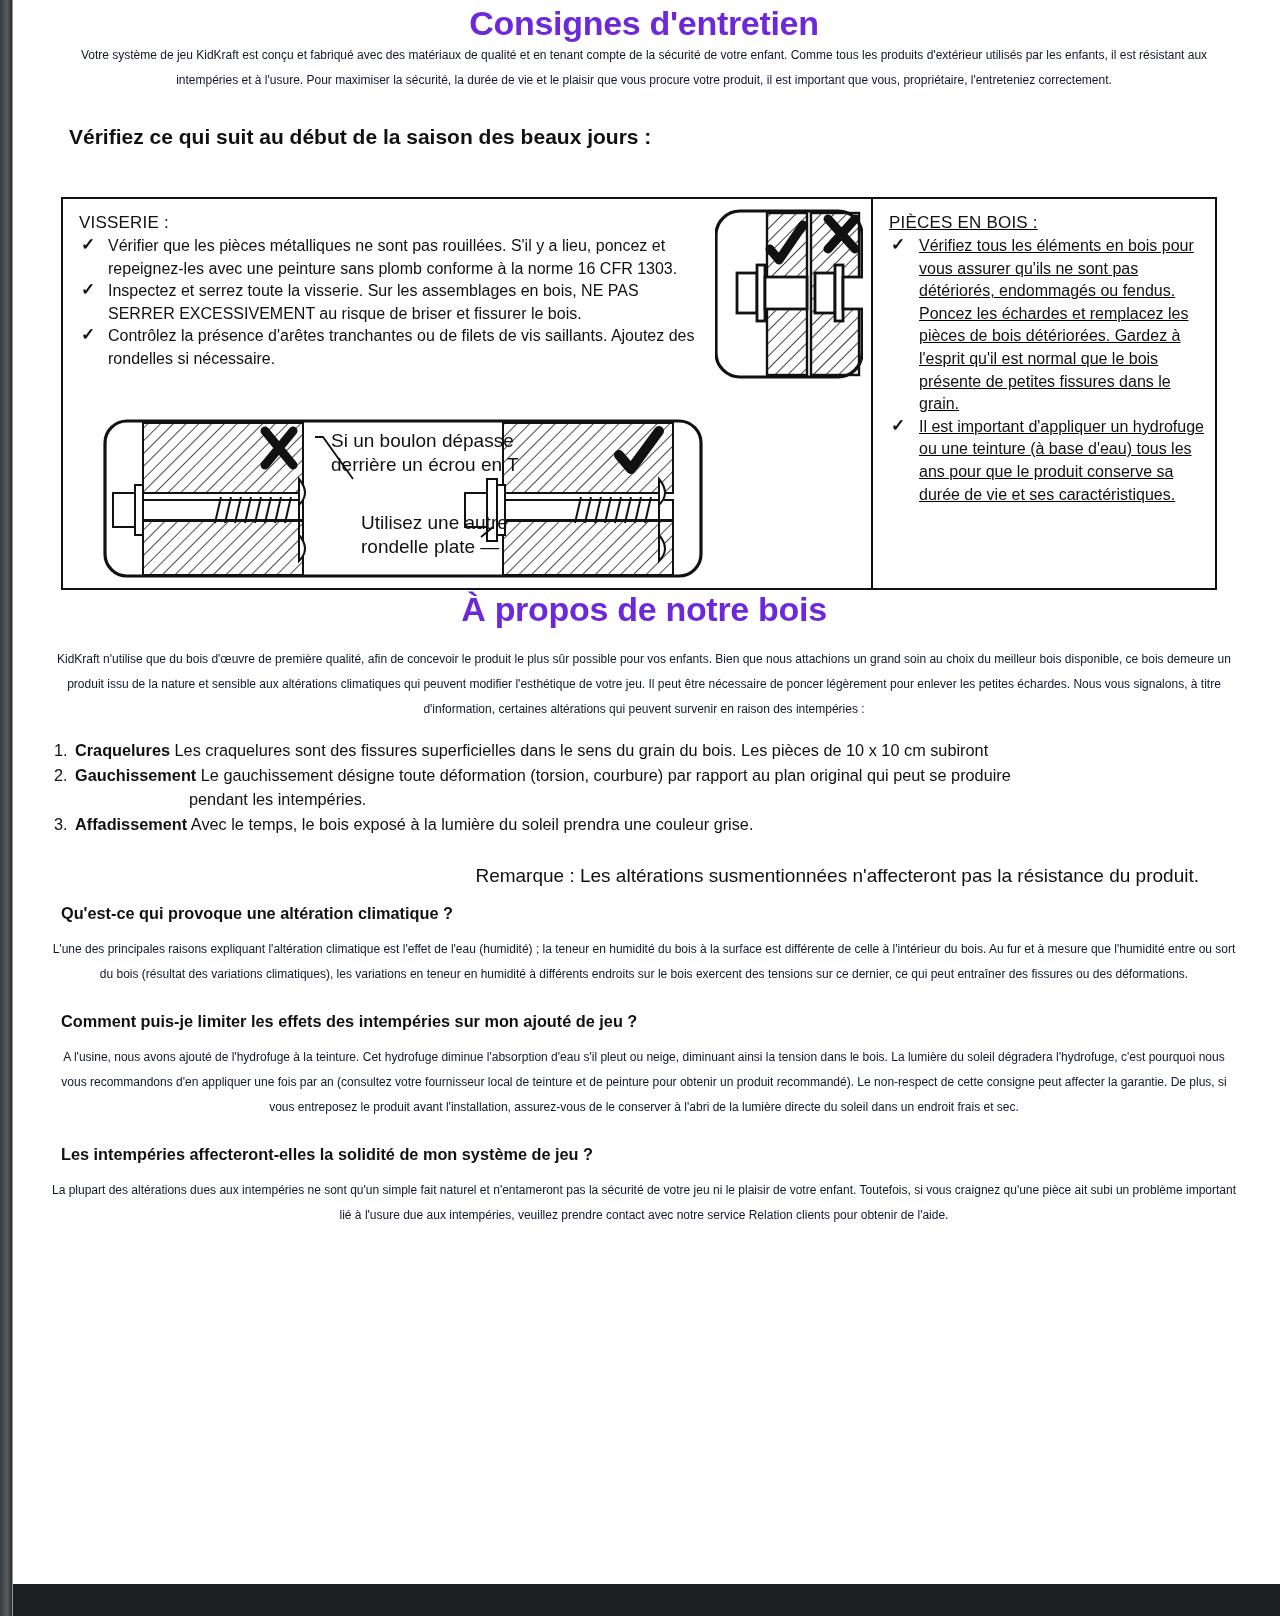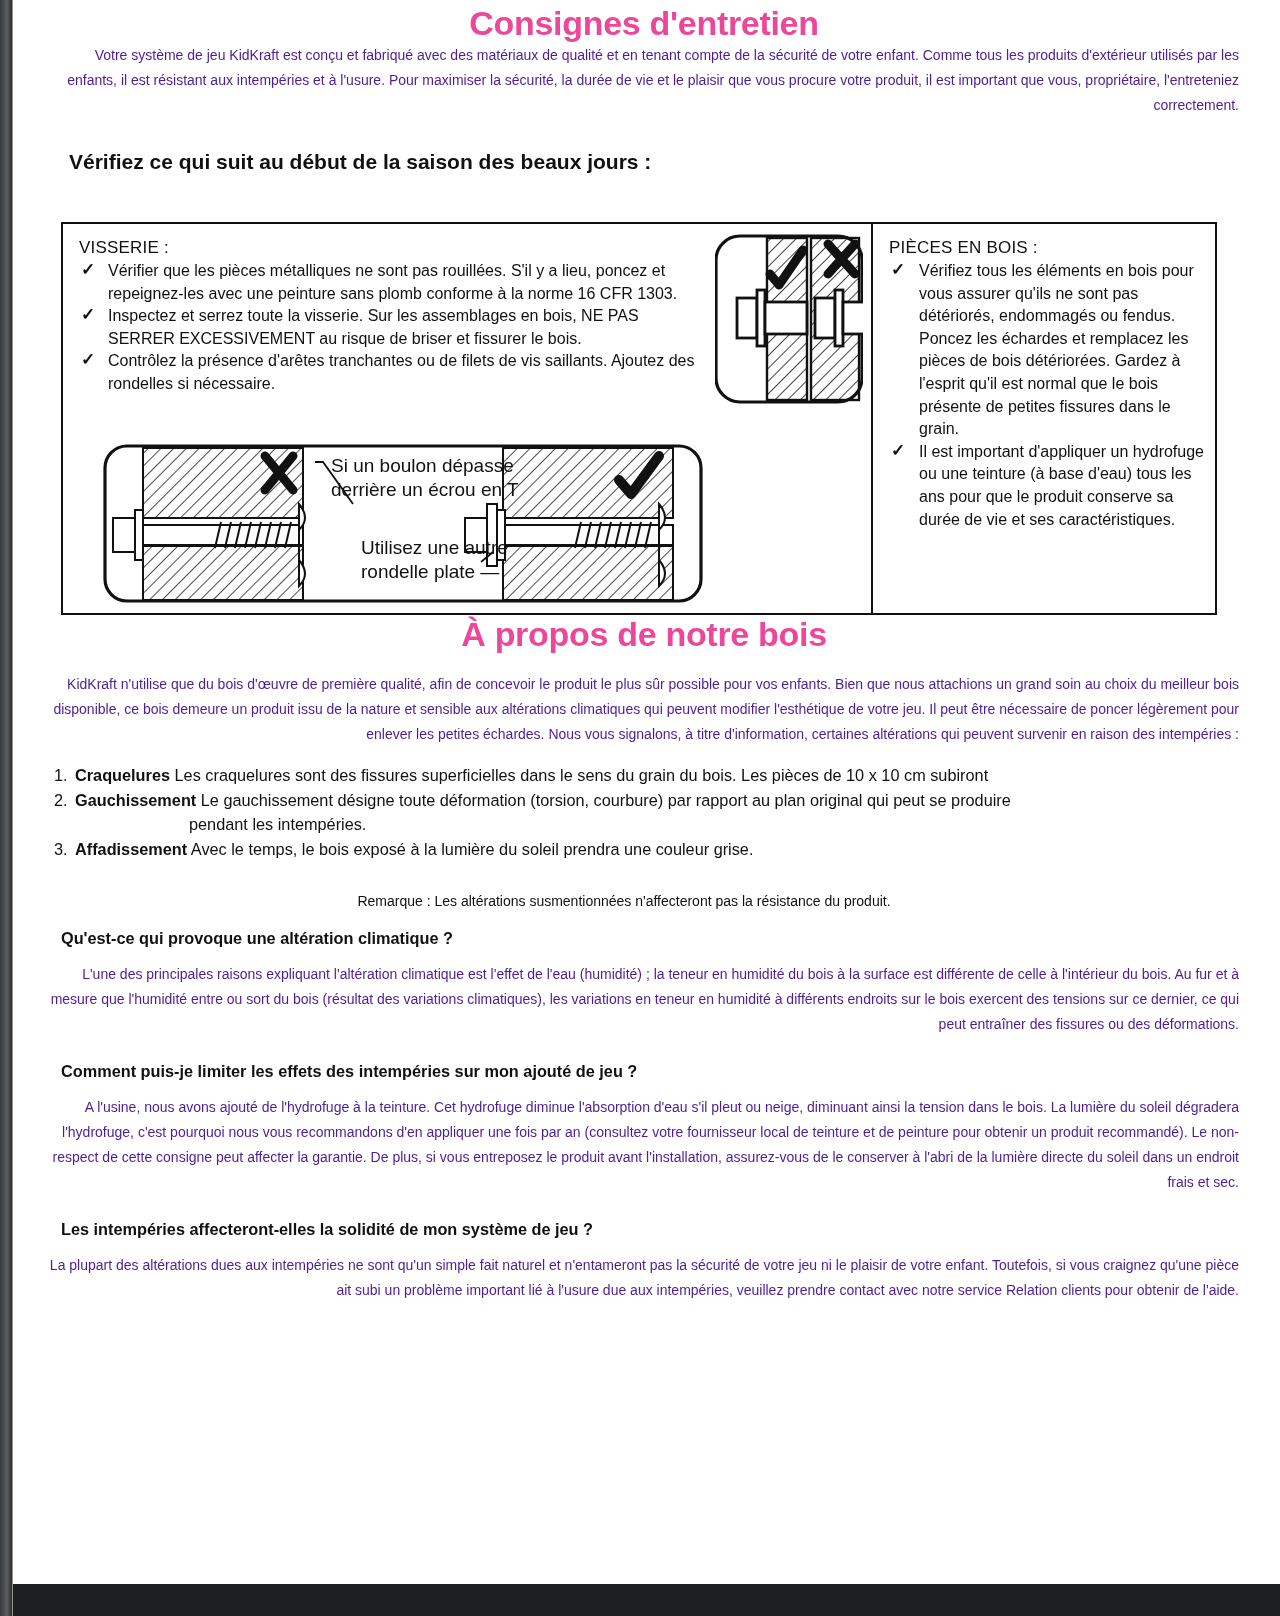--- a/index.html
+++ b/index.html
@@ -45,31 +45,31 @@
   }
 
   h1.doc-title {
     font-family: "Liberation Sans Narrow", "Liberation Sans", sans-serif;
     font-size: 34px;
     font-weight: bold;
     text-align: center;
     margin: 0;
     padding: 0;
     letter-spacing: -0.3px;
-    color: #ec4899;
+    color: #6d28d9;
   }
   .title-1 { padding-top: 55px; }
   .title-2 { padding-top: 10px; }
 
   p.body-text {
-    font-size: 14px;
+    font-size: 12px;
     line-height: 25px;
-    color: #4c1d95;
+    color: #0f172a;
     margin: 0;
-    text-align: right;
+    text-align: center;
   }
   .intro { margin-top: 22px; }
 
   .season-heading {
     font-size: 21px;
     font-weight: bold;
     color: #111;
     margin-top: 32px;
     margin-bottom: 10px;
     margin-left: 20px;
@@ -89,20 +89,21 @@
     width: 810px;
     box-sizing: border-box;
     padding: 14px 10px 6px 16px;
     position: relative;
     border-right: 2.5px solid #111;
   }
   .col-right {
     flex: 1;
     box-sizing: border-box;
     padding: 14px 10px 6px 16px;
+    text-decoration: underline;
   }
   .col-head {
     font-size: 17px;
     color: #111;
     margin-bottom: 2px;
     letter-spacing: .2px;
   }
   ul.checklist {
     list-style: none;
     margin: 0;
@@ -160,24 +161,24 @@
     position: absolute;
     left: 5px;
     top: 0;
   }
   ol.alter-list > li .term {
     font-weight: bold;
   }
   .hang { display: block; padding-left: 114px; }
 
   .remarque {
-    font-size: 14px;
+    font-size: 19px;
     line-height: 24.5px;
     color: #111;
-    text-align: center;
+    text-align: right;
     margin-top: 28px;
     padding-right: 40px;
   }
   h3.q-heading {
     font-size: 16.3px;
     font-weight: bold;
     color: #111;
     margin: 12px;
     line-height: 24px;
   }

